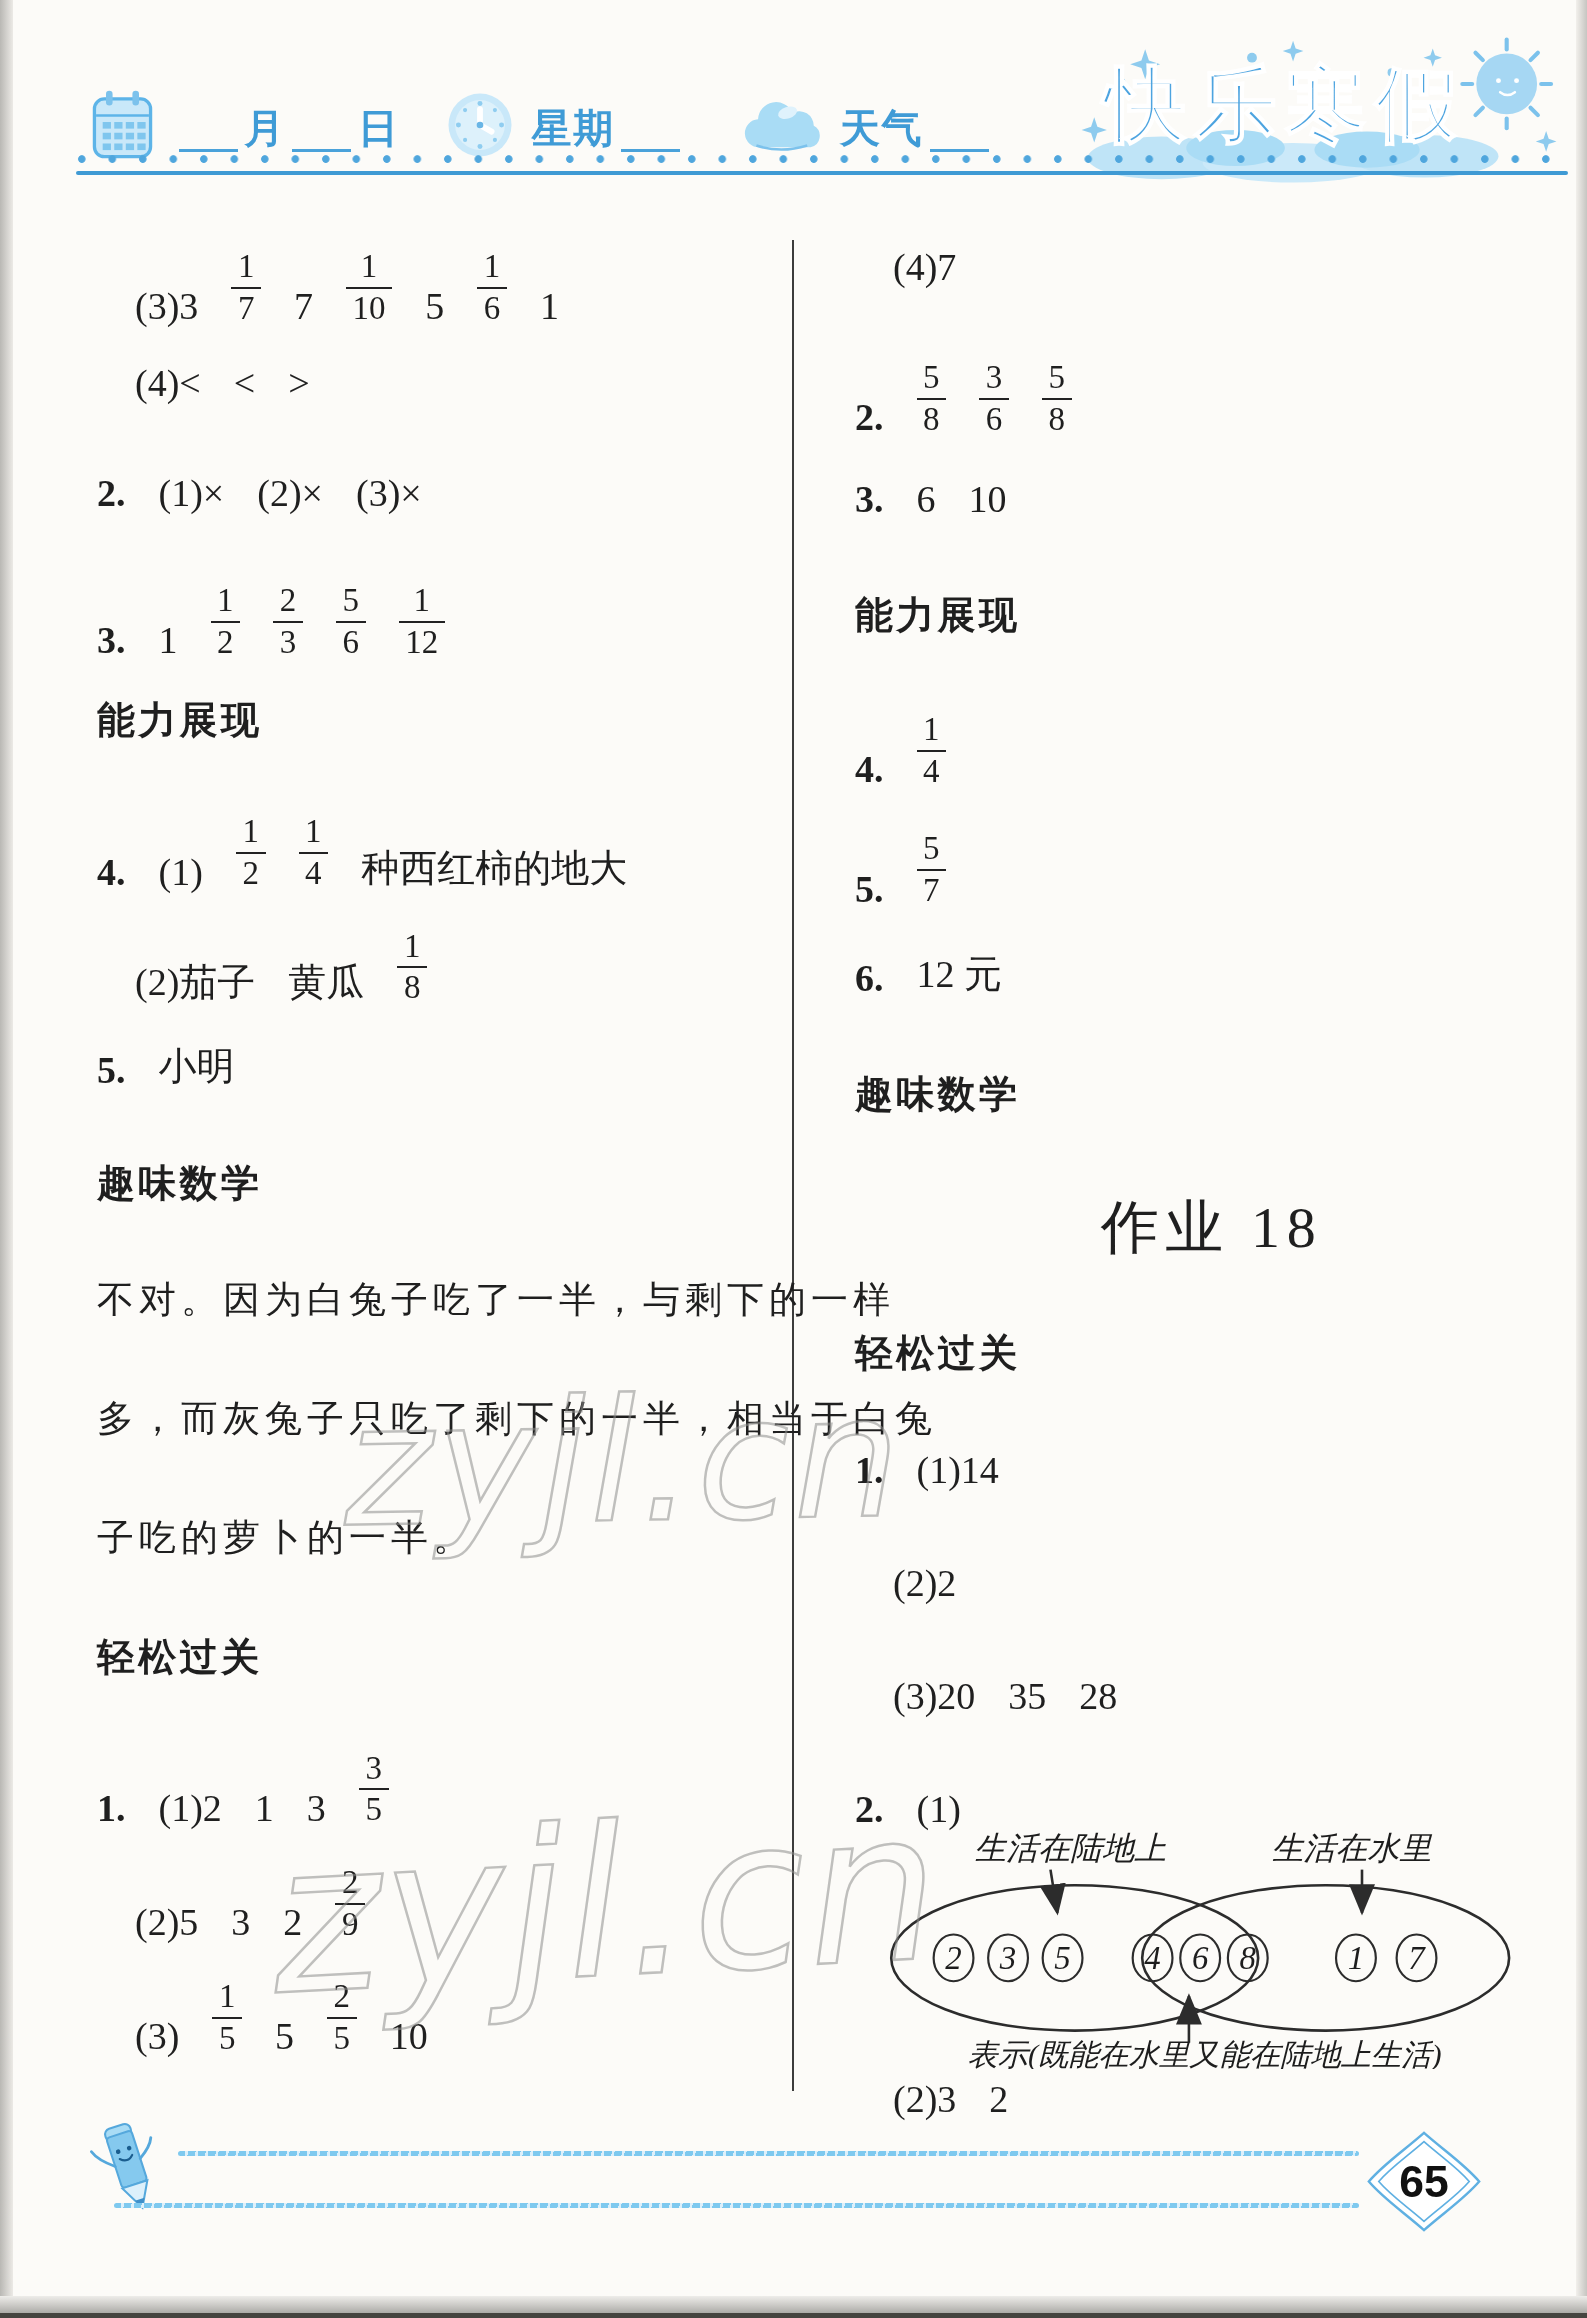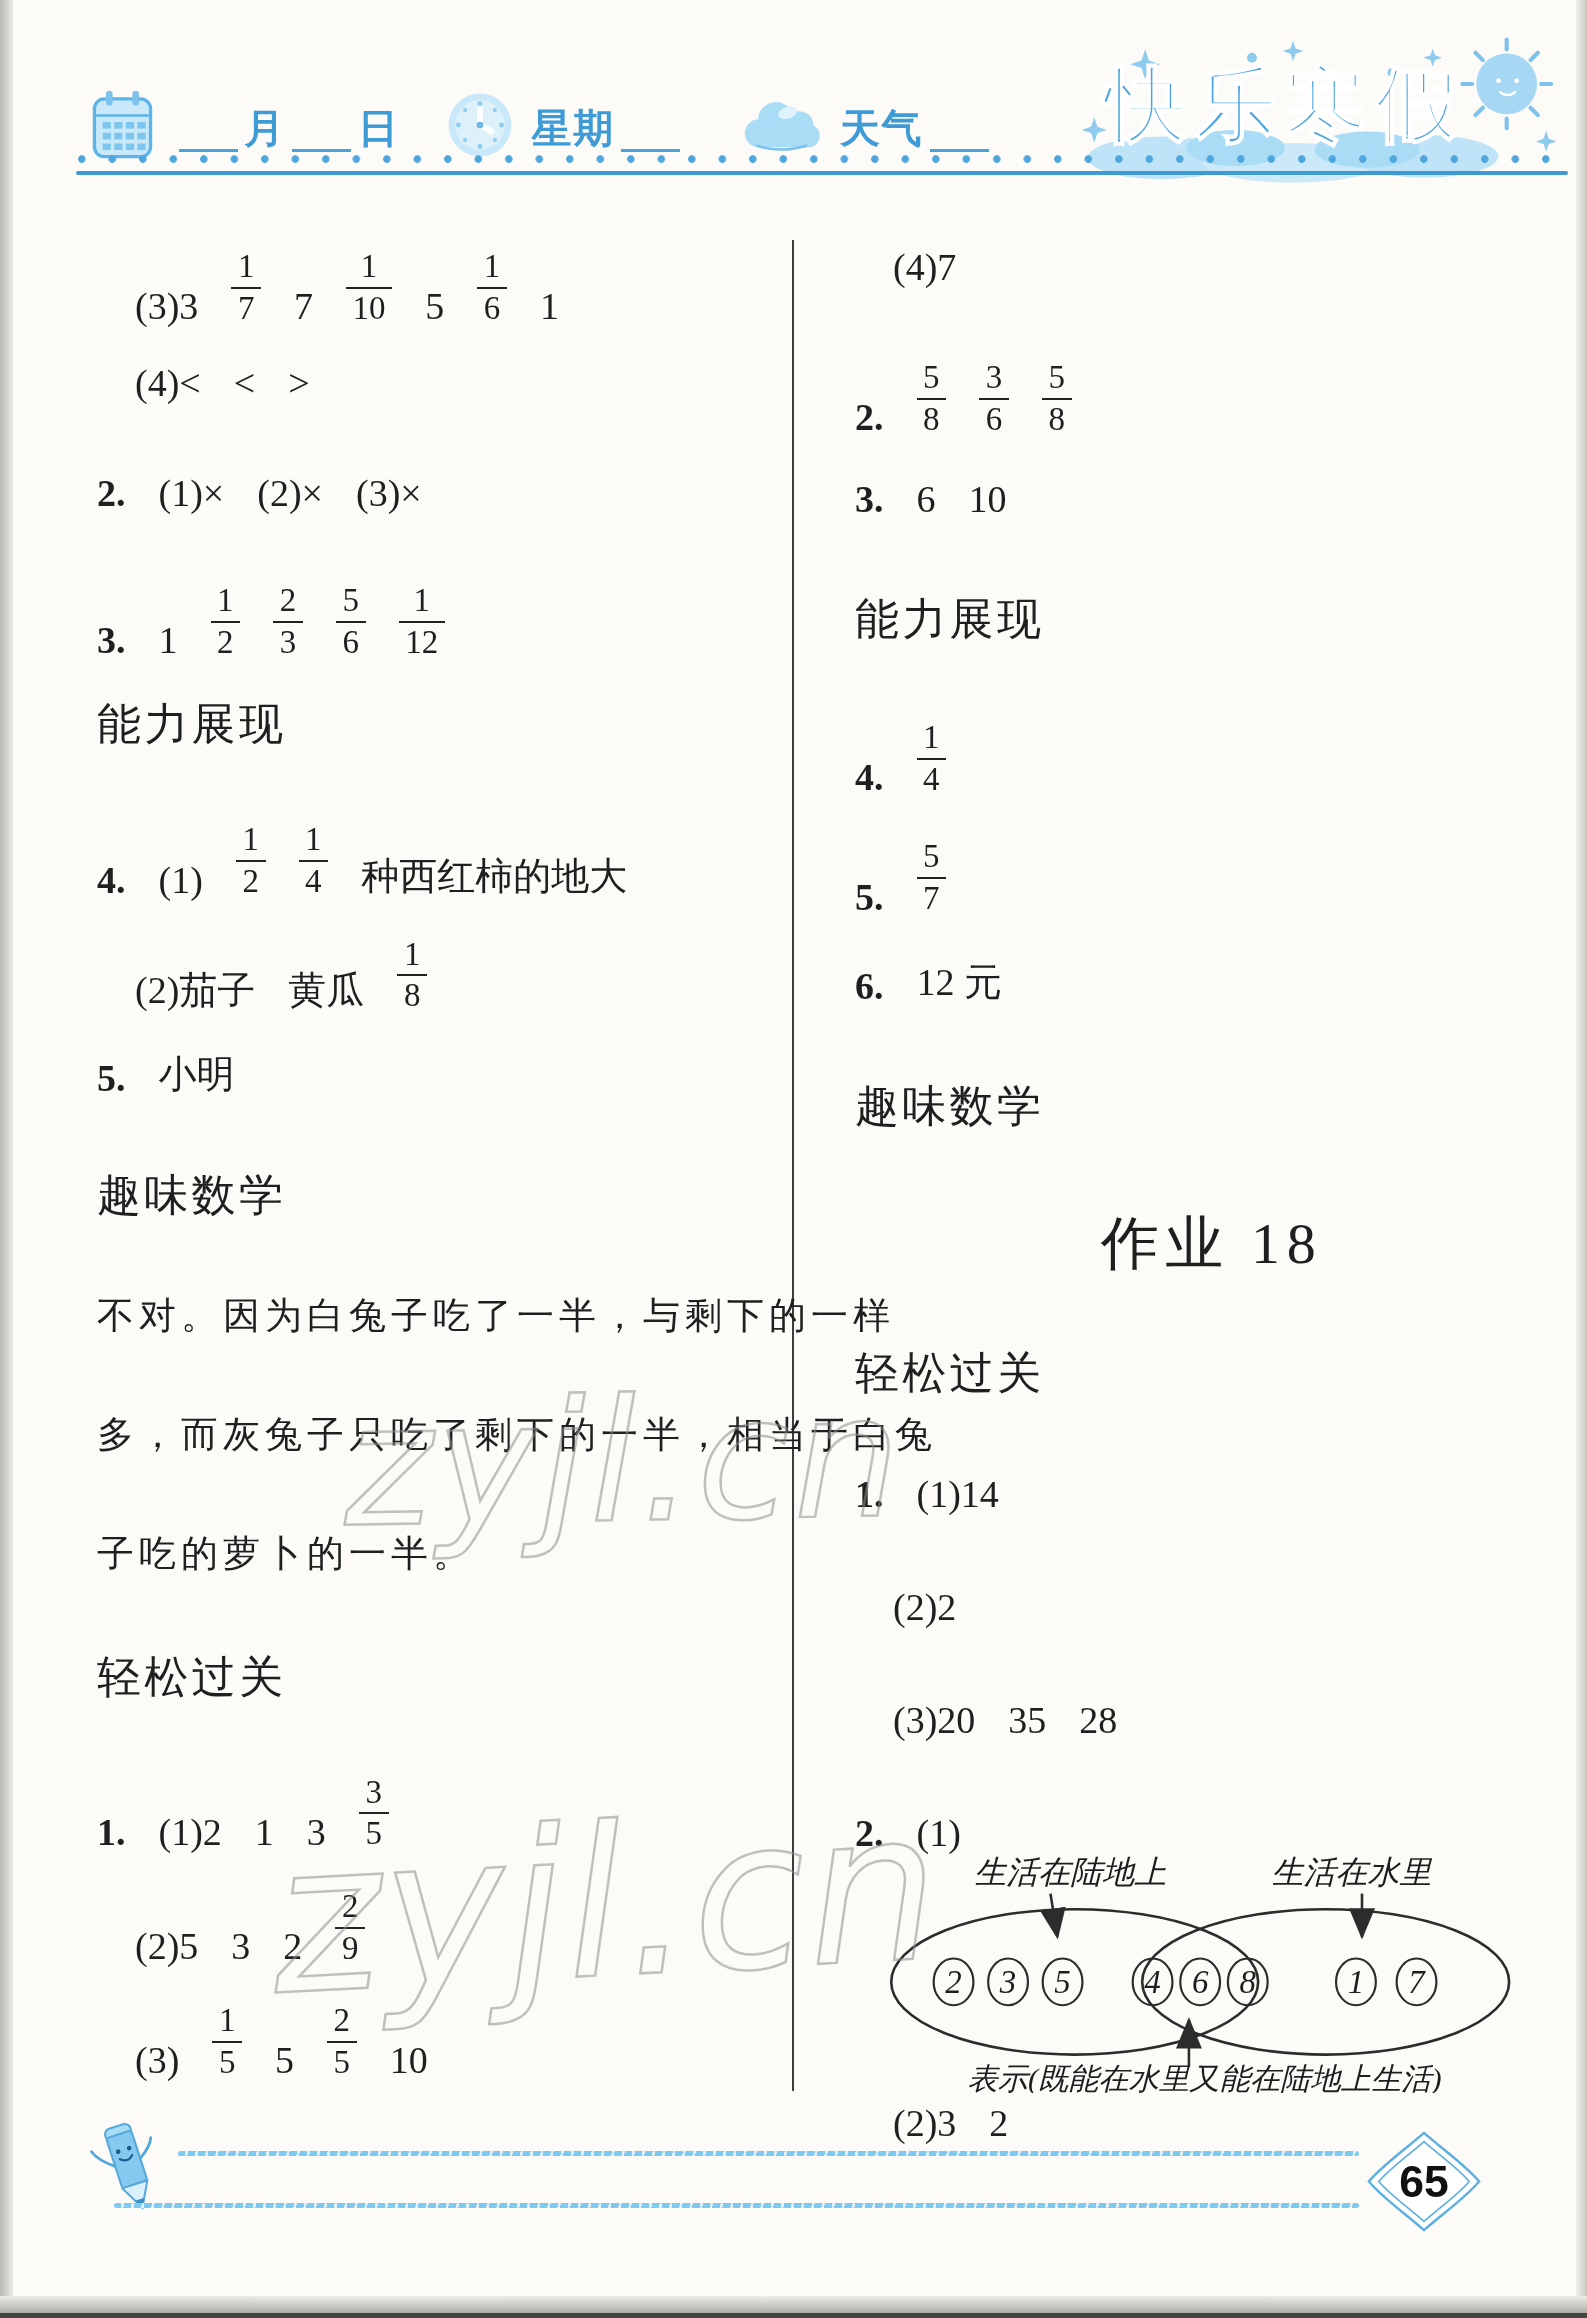--- a/index.html
+++ b/index.html
@@ -29,21 +29,21 @@
   .col{position:absolute;}
   .col-left{left:97px;top:247px;width:696px;}
   .col-right{left:855px;top:245px;width:713px;}
   .divider{position:absolute;left:792px;top:240px;width:1.6px;height:1851px;background:#3c3c3c;}
 
   .line{display:flex;align-items:flex-end;column-gap:33px;font-size:38px;min-height:41px;margin-bottom:66px;}
   .col-right .line{margin-bottom:69px;}
   .line.has-frac{margin-bottom:33px;}
   .col-right .line.has-frac{margin-bottom:38px;}
   .line.indent{padding-left:38px;}
-  .line.hdr{font-family:"Liberation Sans","DejaVu Sans",sans-serif;font-weight:normal;letter-spacing:3.3px;font-size:44px;}
+  .line.hdr{font-family:"Liberation Sans","DejaVu Sans",sans-serif;font-weight:bold;letter-spacing:3.3px;font-size:38px;}
   .line.title{justify-content:center;font-size:58px;font-weight:normal;letter-spacing:6.6px;margin-bottom:61px;}
   .line.para{letter-spacing:5px;font-size:37px;margin-bottom:69px;white-space:nowrap;}
   .tok.b{font-weight:bold;}
   .frac{display:inline-flex;flex-direction:column;align-items:center;font-size:33px;line-height:1.2;}
   .frac .fnum{padding:0 6.6px;}
   .frac .fden{border-top:2.5px solid #222;padding:0 6.6px;}
 
   
   .venn-wrap{margin:-74px 0 8.2px 11.5px;position:relative;font-style:italic;}
   .venn-wrap svg{display:block;}

